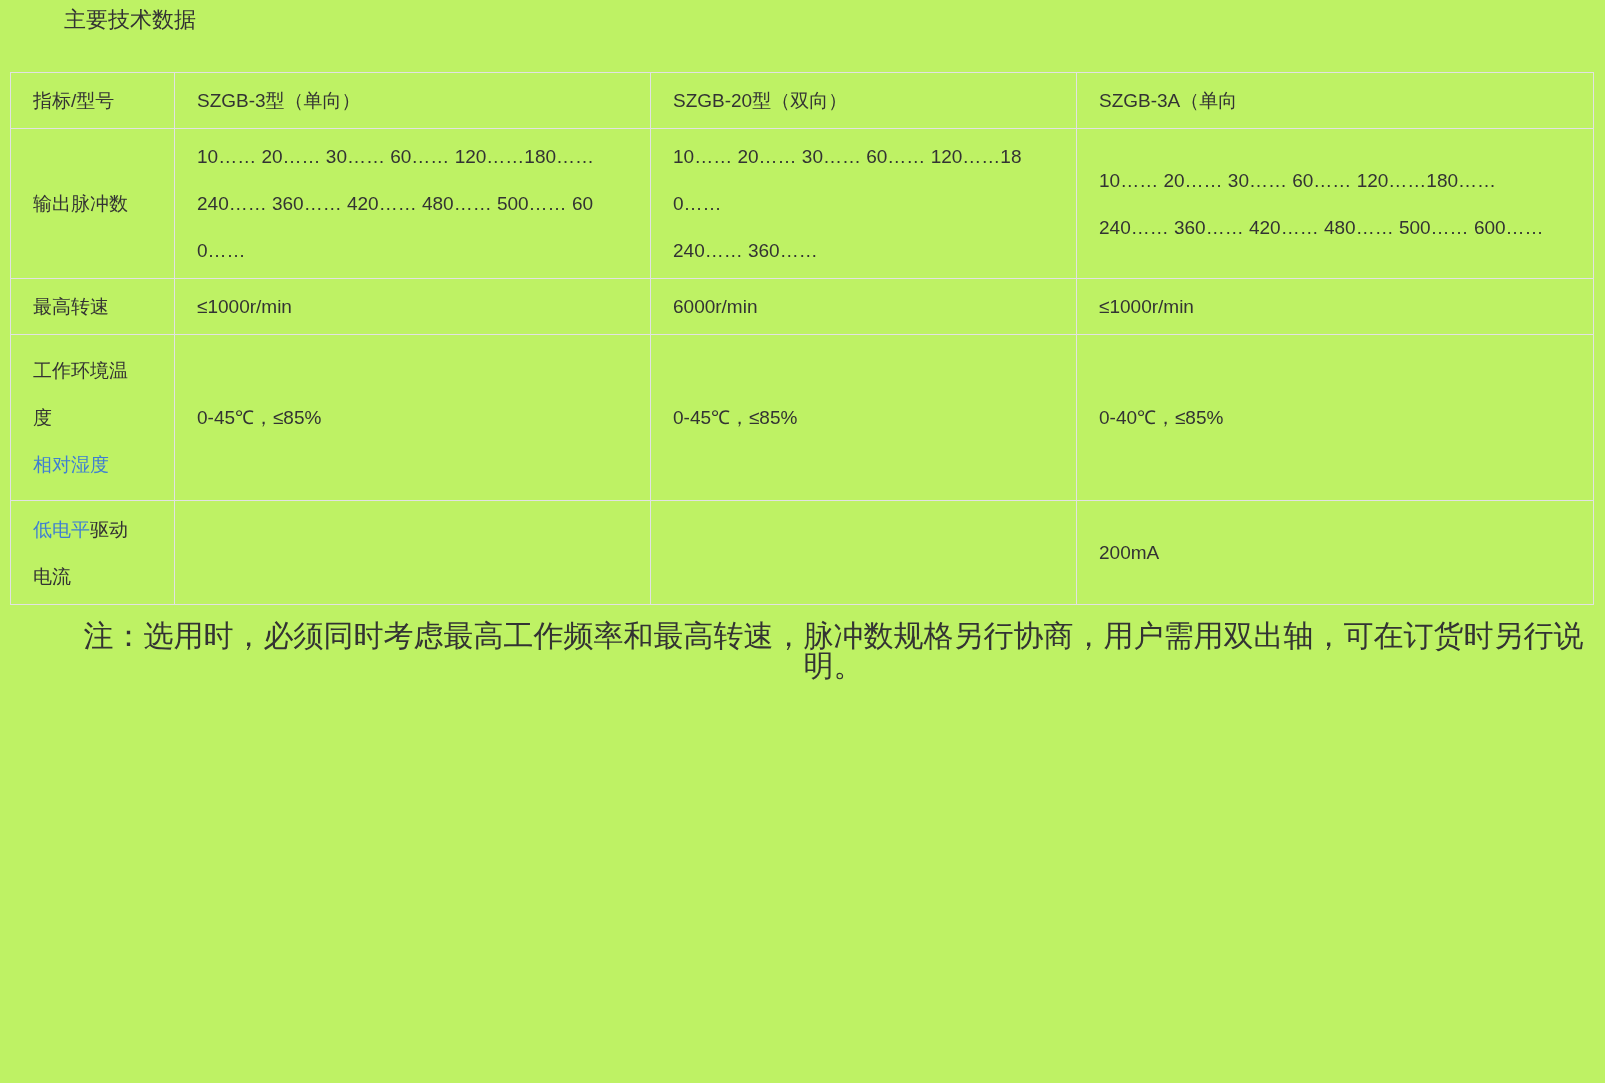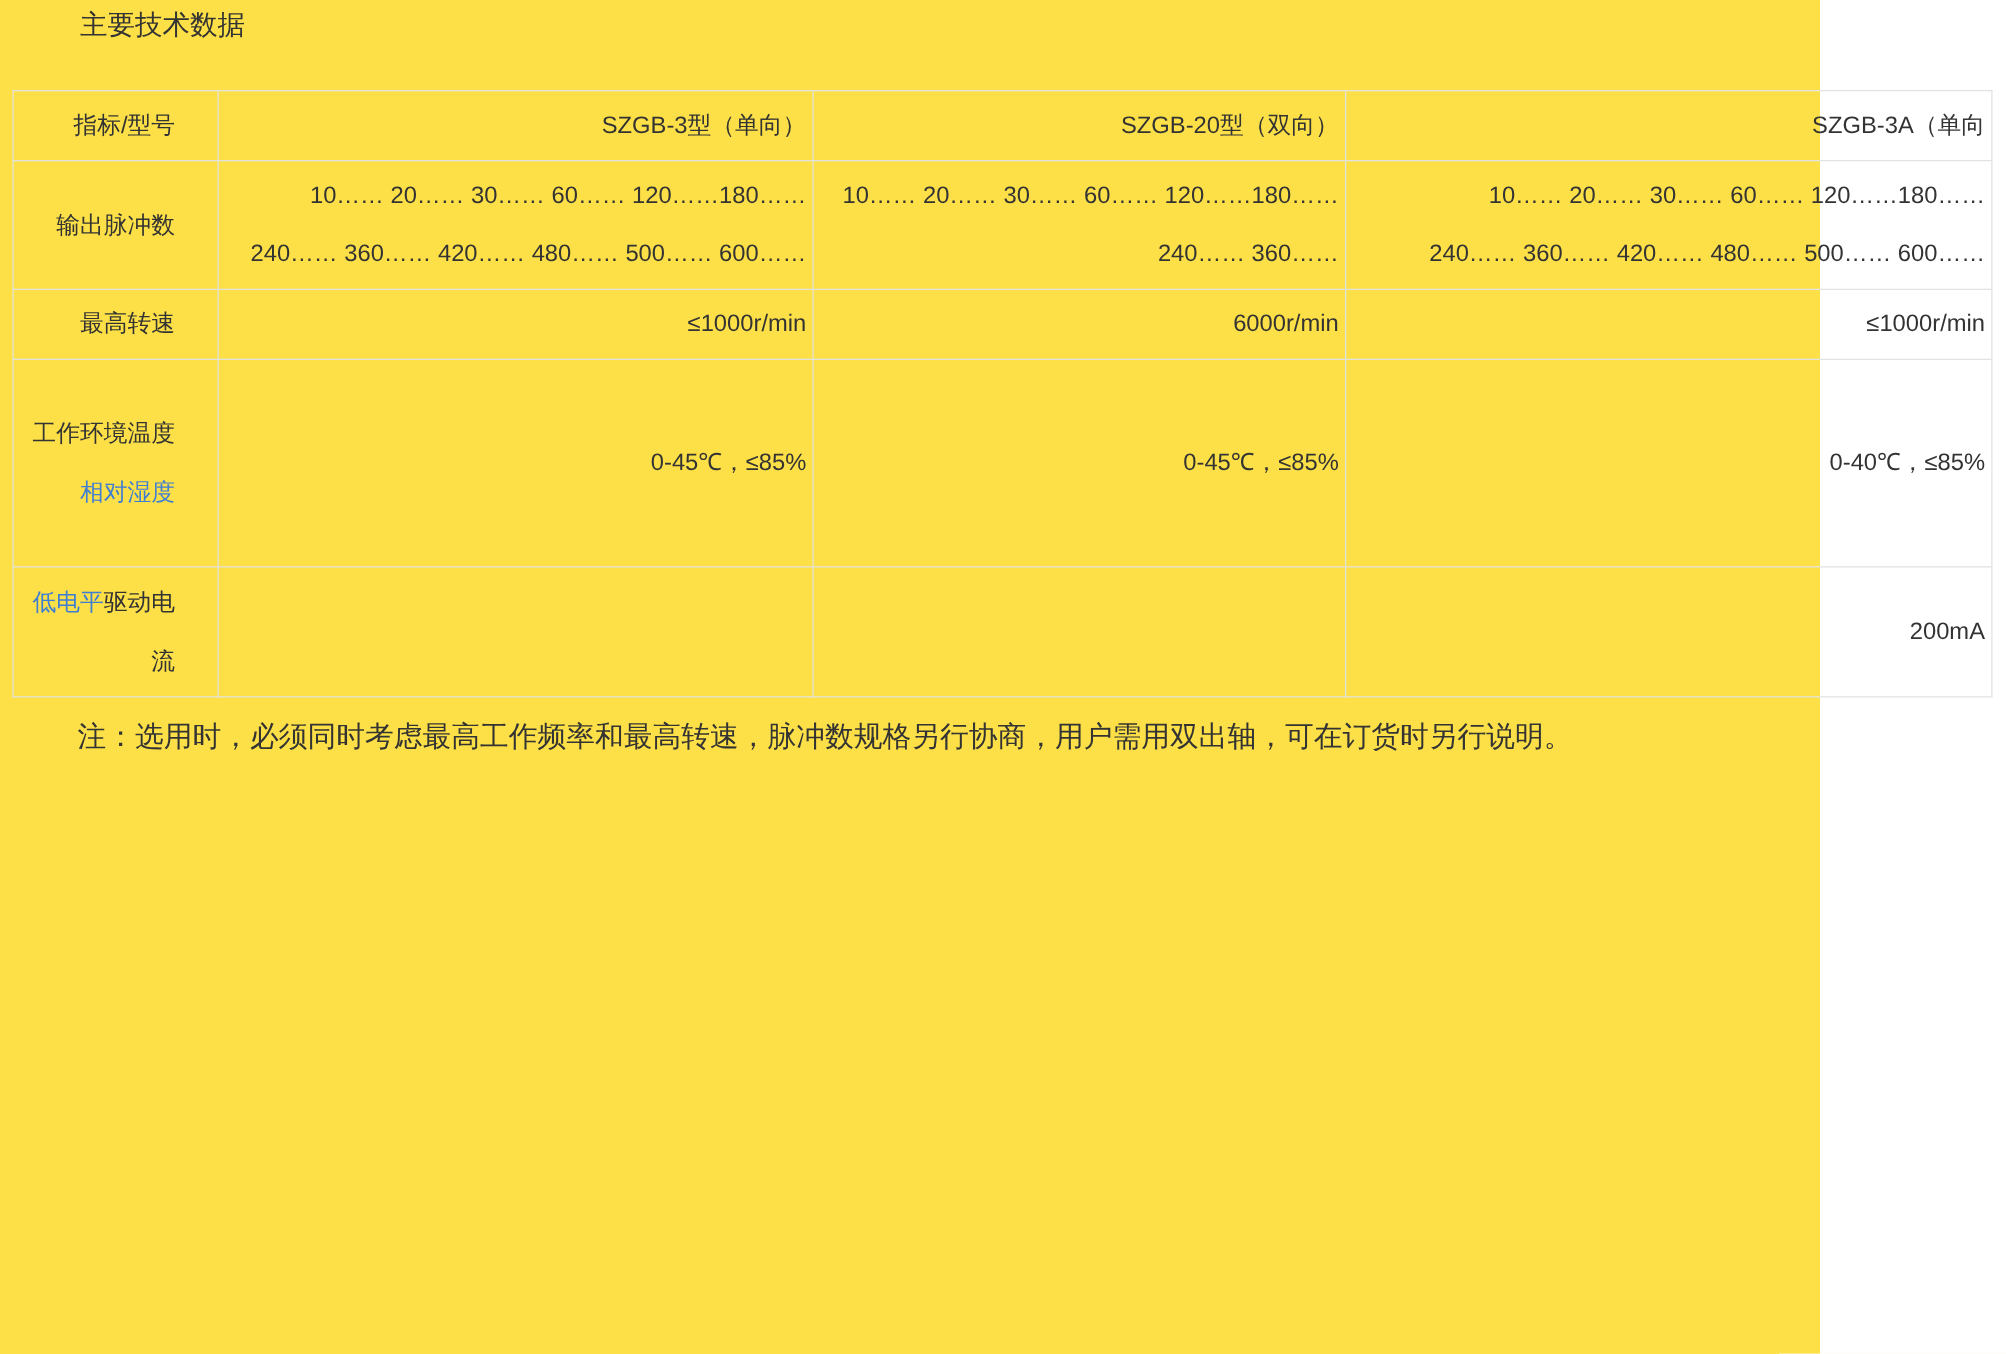--- a/index.html
+++ b/index.html
@@ -7,67 +7,67 @@
     margin: 0;
     padding: 0;
     background: #ffffff;
     width: 1605px;
     height: 1083px;
     overflow: hidden;
     font-family: "Liberation Sans", sans-serif;
     color: #333333;
   }
   .page {
-    width: 1456px;
+    width: 1605px;
     height: 1083px;
-    background: #fde047;
+    background: #bef264;
   }
   .page-title {
     margin: 0;
     padding: 6px 0 0 64px;
     font-size: 22px;
     font-weight: 400;
     line-height: 28px;
     color: #333333;
   }
   table.spec-table {
     border-collapse: collapse;
     table-layout: fixed;
     margin: 38px 0 0 10px;
     width: 1583px;
   }
   table.spec-table td {
     border: 1px solid #e2e2e2;
     vertical-align: middle;
-    padding: 4px 5px;
+    padding: 4px 22px;
     font-size: 19px;
     line-height: 47px;
     color: #333333;
     word-break: break-all;
     overflow: hidden;
-    text-align: right;
   }
   table.spec-table td.lbl {
     padding-right: 34px;
   }
   table.spec-table td p {
     margin: 0;
     padding: 0;
   }
   tr.row-env td { height: 166px; }
   tr.row-drive td { height: 104px; }
   .link {
     color: #3e7ed3;
     cursor: pointer;
   }
   .footnote {
     margin: 16px 0 0 62px;
-    font-size: 23px;
+    font-size: 30px;
     line-height: 30px;
     color: #333333;
+    text-align: center;
   }
 </style>
 </head>
 <body>
 
 <div class="page">
 
   <h1 class="page-title">主要技术数据</h1>
 
   <table class="spec-table">

